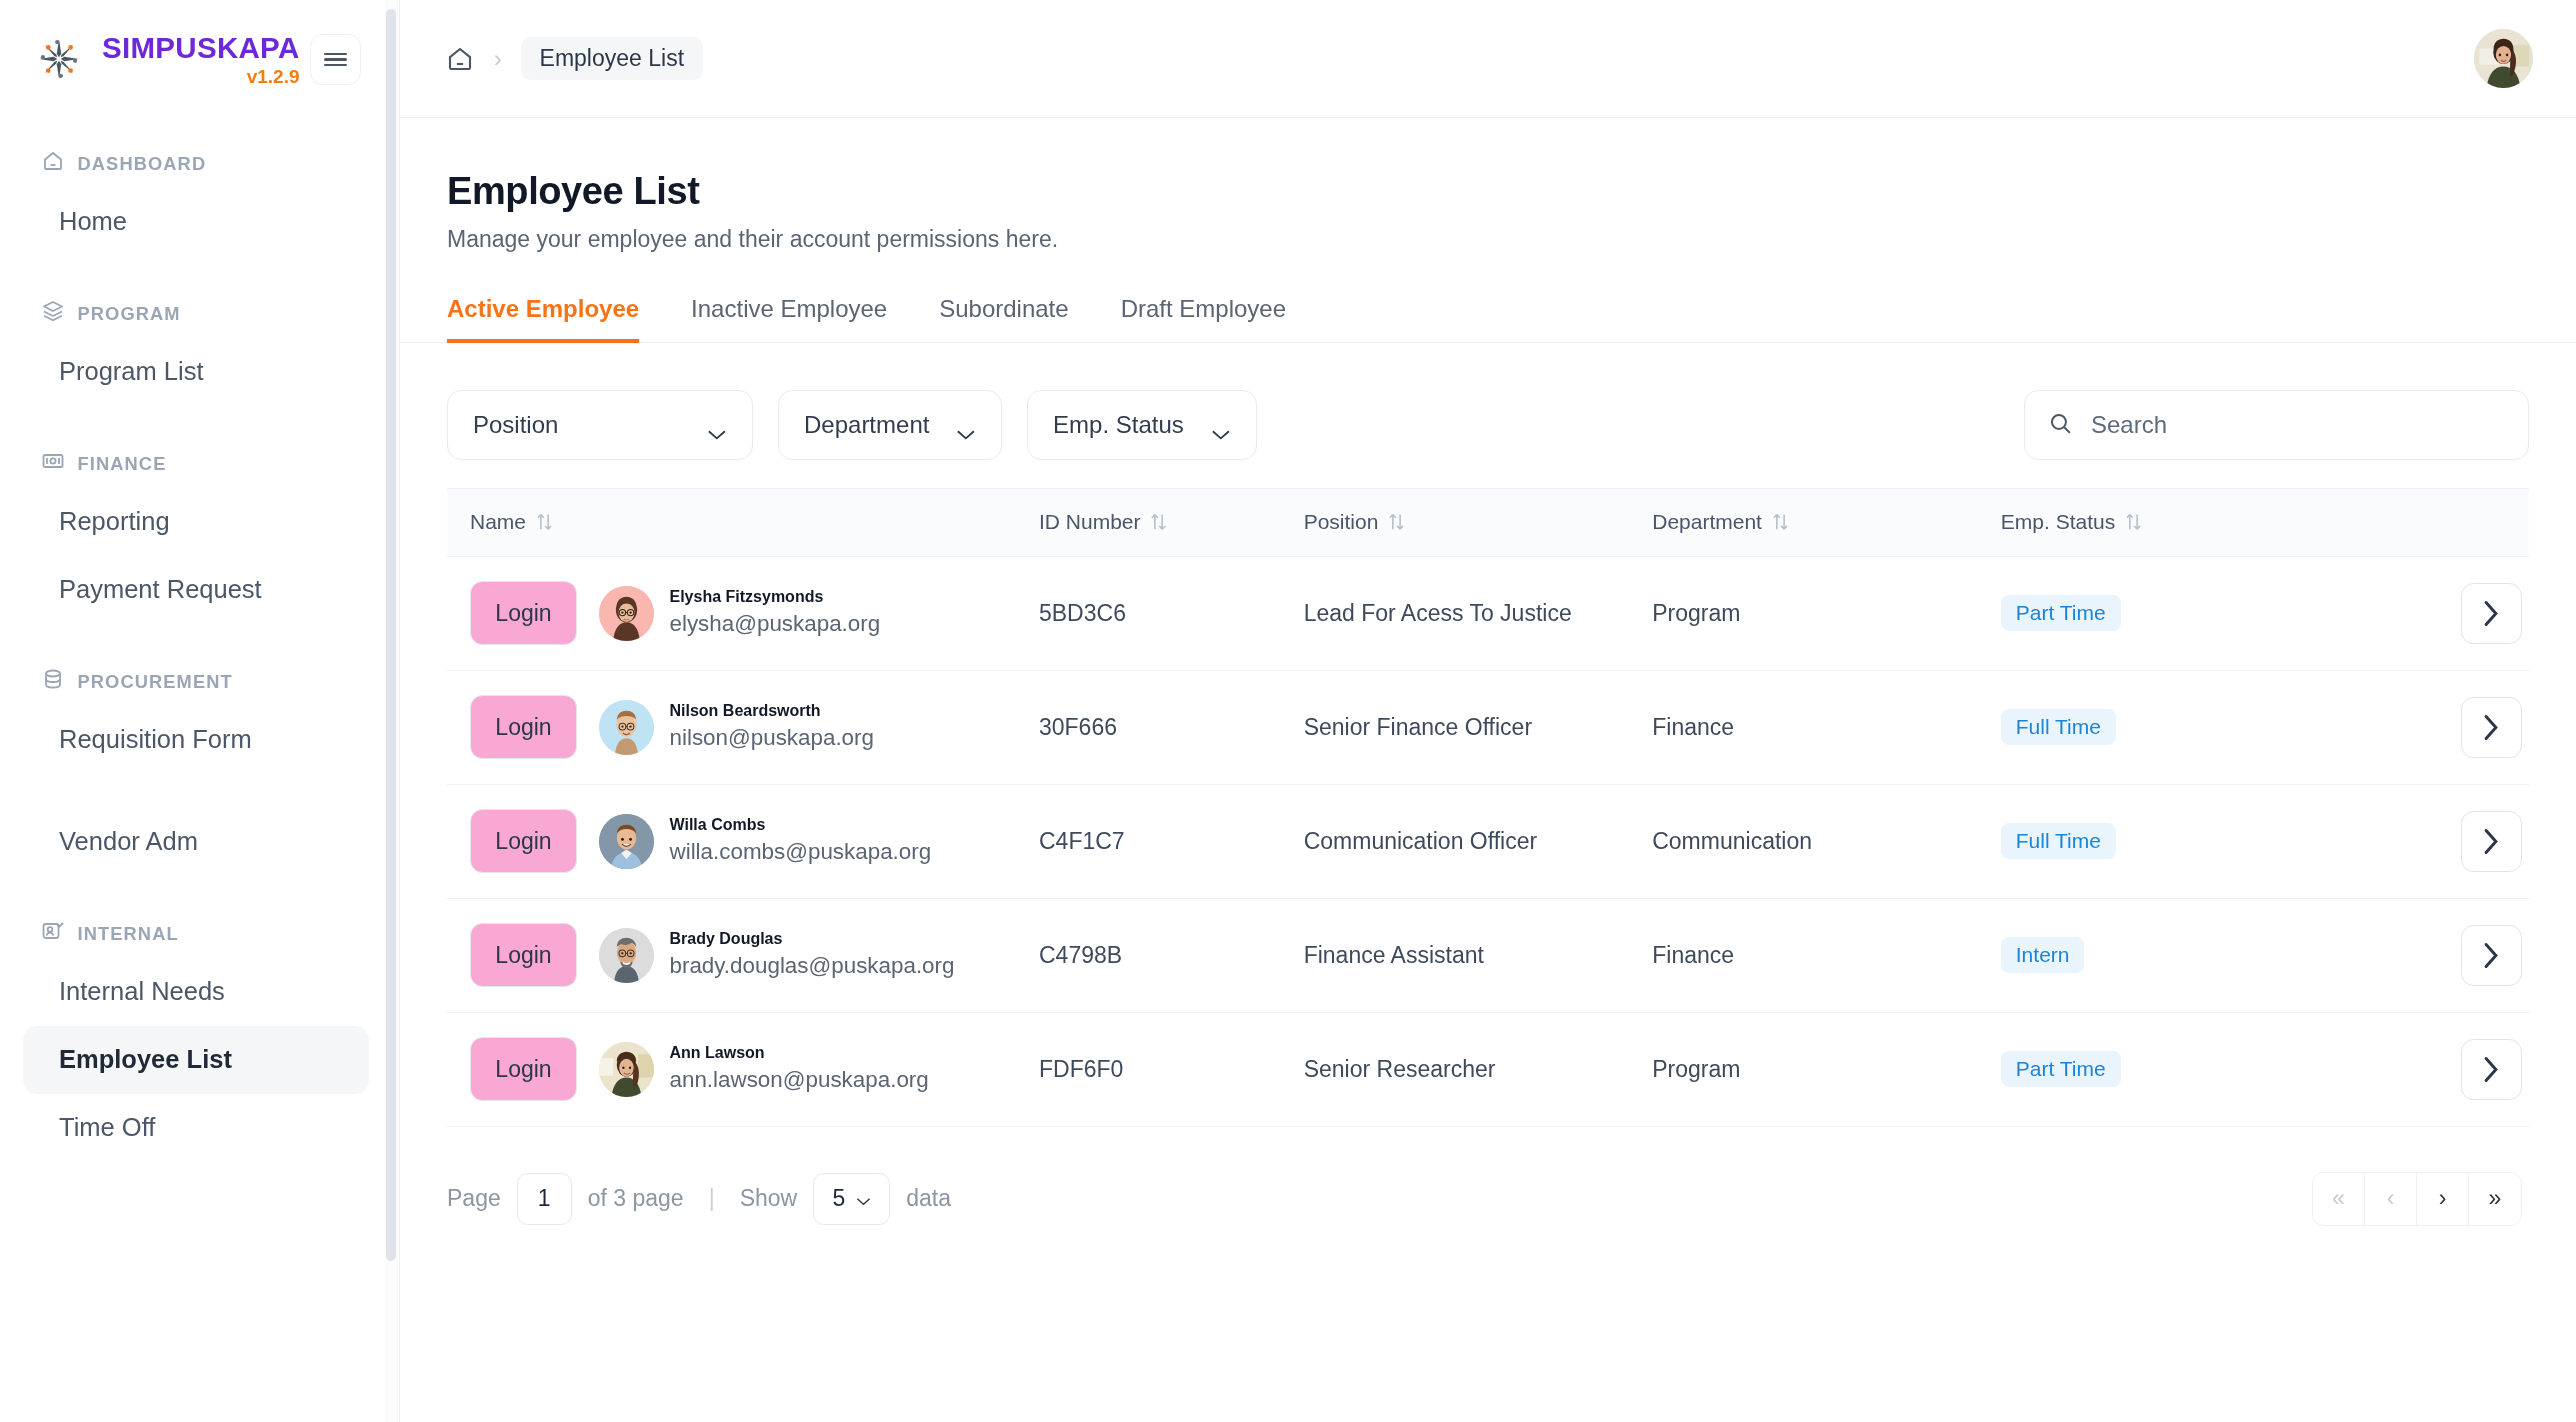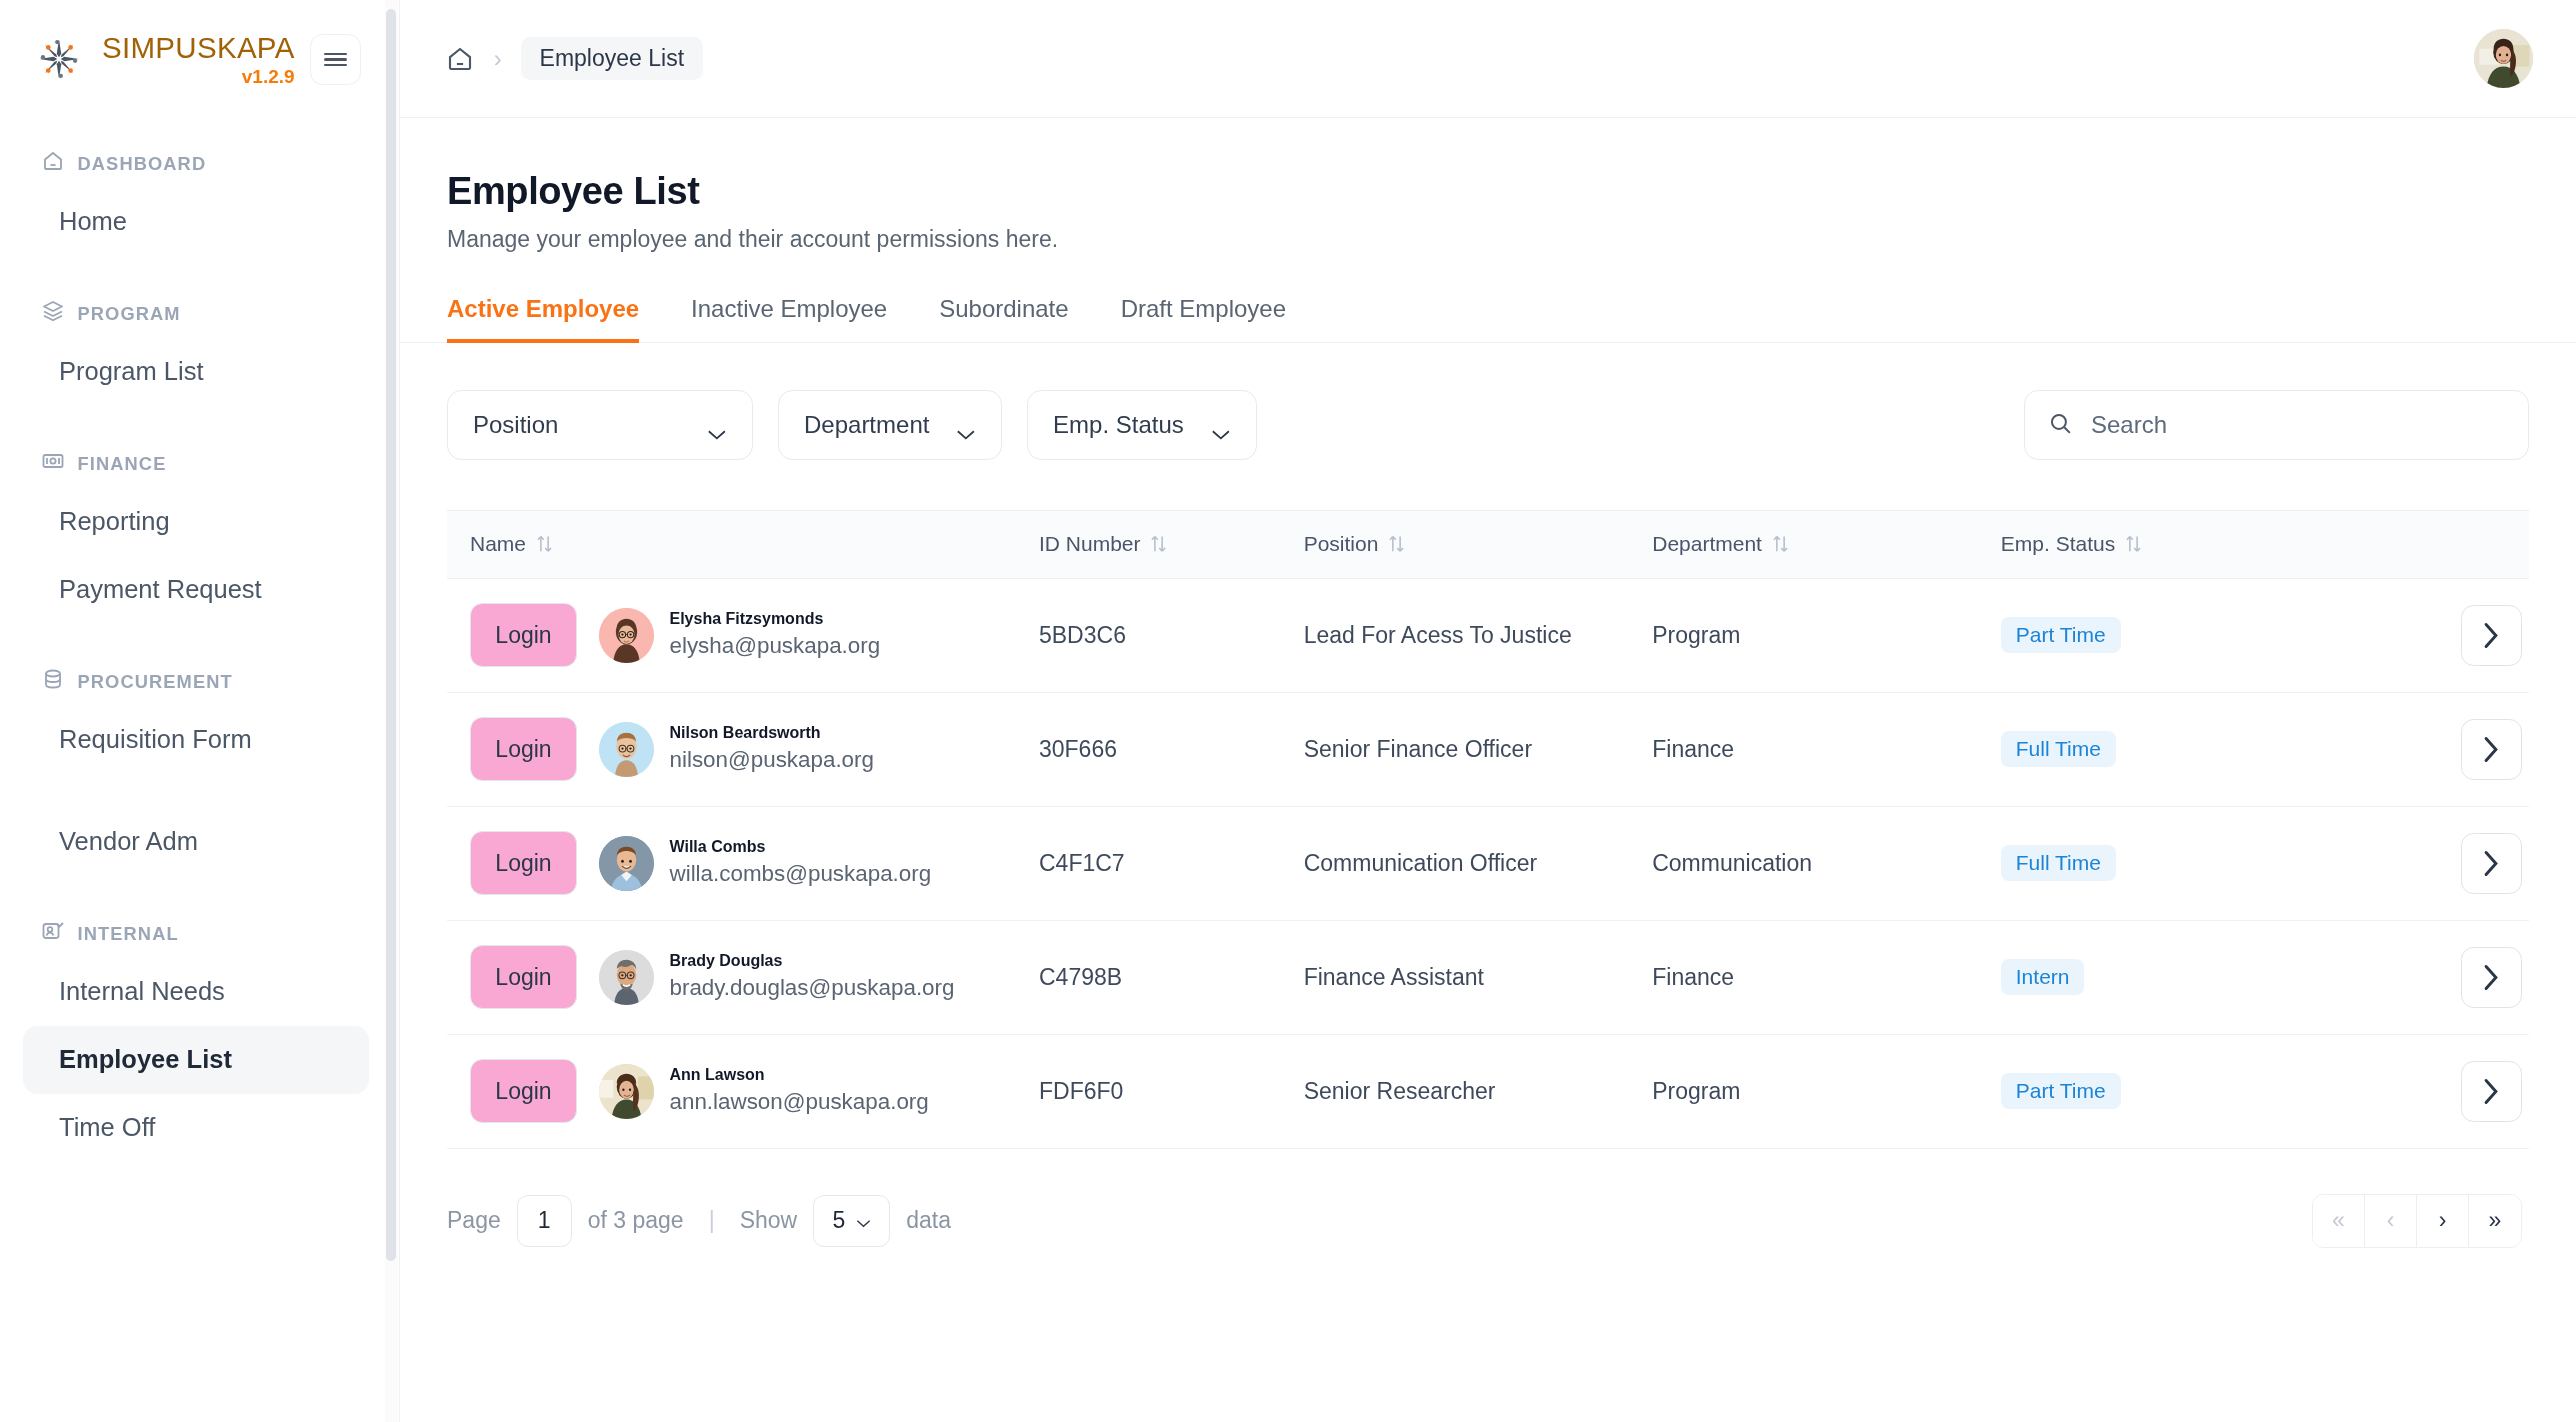--- a/index.html
+++ b/index.html
@@ -25,21 +25,21 @@
     height: 118px;
     display: flex;
     align-items: center;
     padding-left: 34px;
     gap: 18px;
     position: relative;
   }
   .brand-logo { width: 50px; height: 50px; flex: 0 0 50px; position: relative; }
   .brand-text { position: relative; }
   .brand-name {
-    font-size: 29.5px; font-weight: 400; color: #a16207;
+    font-size: 29.5px; font-weight: 700; color: #6d28d9;
     letter-spacing: 0.3px; line-height: 1;
   }
   .brand-ver {
     font-size: 19px; font-weight: 700; color: #f57c0a;
     text-align: right; margin-top: 4.5px; line-height: 1;
   }
   .hamburger-btn {
     position: absolute; left: 310px; top: 34px;
     width: 51px; height: 51px;
     border: 1.8px solid #edeff2; border-radius: 12.5px;
@@ -139,21 +139,21 @@
     width: 505px; height: 70px; border: 1.8px solid #e7eaee; border-radius: 14.3px;
     display: flex; align-items: center; padding: 0 23px; gap: 18px; background: #fff;
   }
   .search-box input {
     border: none; outline: none; font-size: 24px; color: #313d4f;
     font-family: "Liberation Sans", sans-serif; width: 100%; background: transparent;
   }
   .search-box input::placeholder { color: #5d6b7d; }
 
   
-  .table-wrap { padding: 4px 47px; margin-top: 46px; }
+  .table-wrap { padding: 4px 47px; margin-top: 24px; }
   table { width: 100%; border-collapse: collapse; table-layout: fixed; }
   thead th {
     background: #fafbfc; text-align: left; font-weight: 400;
     font-size: 21px; color: #49556a; height: 68px; padding: 0;
     border-top: 1.8px solid #edeff2; border-bottom: 1.8px solid #edeff2;
   }
   thead th:first-child { padding-left: 23px; border-radius: 0; }
   .th-inner { display: inline-flex; align-items: center; gap: 9.8px; }
   .sort-ico { width: 17px; height: 19.7px; flex: 0 0 17px; }
   tbody td {

